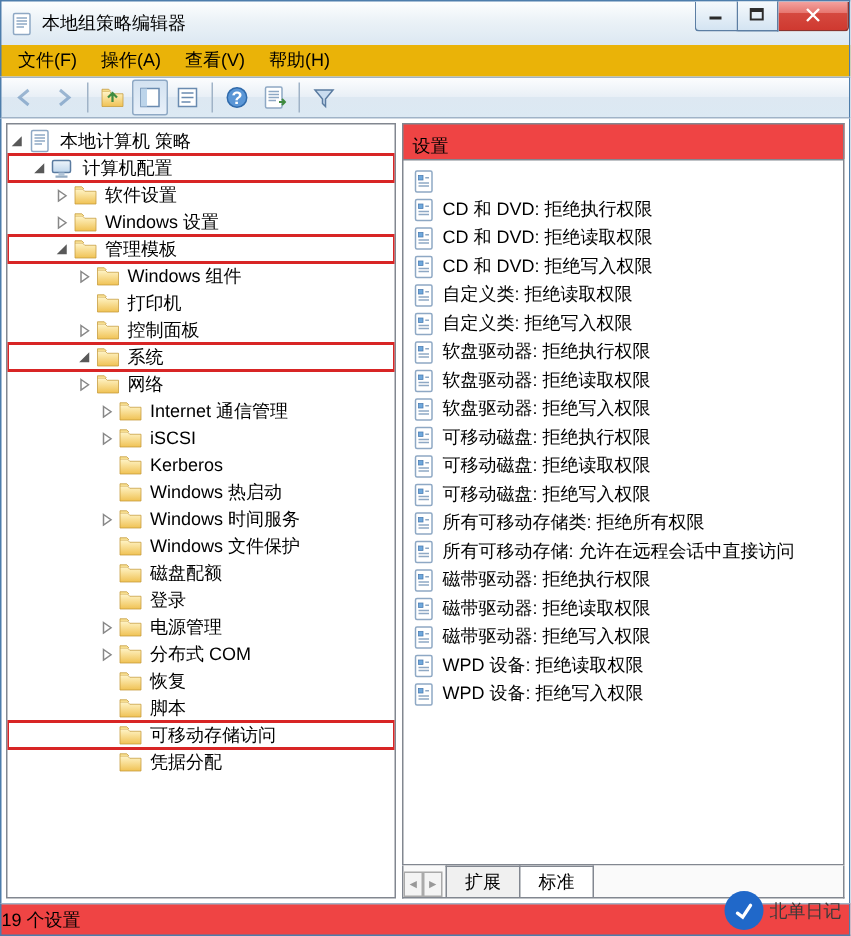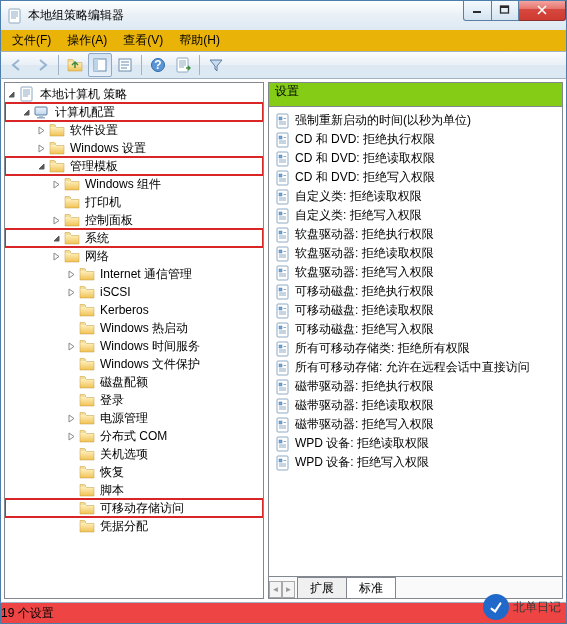--- a/index.html
+++ b/index.html
@@ -37,21 +37,21 @@
 .tree-node { white-space: nowrap; }
 .node-row { display: flex; align-items: center; height: 18px; cursor: default; position: relative; }
 .node-row.highlighted { outline: 2px solid #d82525; outline-offset: -1px; }
 .node-row .expander { width: 13px; height: 13px; display: inline-flex; align-items: center; justify-content: center; }
 .node-row .expander svg { width: 9px; height: 9px; }
 .node-row .node-icon { width: 16px; height: 16px; margin: 0 3px 0 1px; }
 .node-row .node-label { padding: 13px 2px; }
 .depth-pad { display: inline-block; }
 
 
-.right-header { height: 24px; border: 1px solid #828790; border-bottom: none; background: #84cc16; display: flex; align-items: flex-start; padding: 0 6px; }
+.right-header { height: 24px; border: 1px solid #828790; border-bottom: none; background: #ef4444; display: flex; align-items: flex-end; padding: 0 6px; }
 .list-wrap { flex: 1; border: 1px solid #828790; background: #fff; overflow: auto; }
 .policy-list { padding: 4px 4px 4px 6px; }
 .policy-row { display: flex; align-items: center; height: 19px; gap: 4px; cursor: default; }
 .policy-row .policy-icon { width: 16px; height: 16px; flex: 0 0 16px; }
 .tabstrip { height: 22px; display: flex; align-items: flex-end; border: 1px solid #828790; border-top: none; background: #fafafa; padding-left: 2px; }
 .tab { padding: 2px 12px 1px; background: #fff; border: 1px solid #828790; border-bottom: none; margin-right: -1px; font-size: 12px; cursor: default; }
 .tab.inactive { background: #f0f0f0; }
 .tabstrip .arrows { margin-left: -2px; margin-right: 2px; display: flex; }
 .tabstrip .arrows span { width: 13px; height: 17px; border: 1px solid #aaa; background: #f4f4f4; display: flex; align-items: center; justify-content: center; font-size: 8px; color: #999; }
 
@@ -455,30 +455,20 @@
             <span class="node-label">分布式 COM</span>
           </div>
         </div>
         <div class="tree-node">
           <div class="node-row">
             <span class="depth-pad" style="width: 60px;"></span>
             <span class="expander"></span>
             <svg class="node-icon" viewBox="0 0 16 16">
               <use href="#folder"></use>
             </svg>
-            <span class="node-label">关机选项</span>
-          </div>
-        </div>
-        <div class="tree-node">
-          <div class="node-row">
-            <span class="depth-pad" style="width: 60px;"></span>
-            <span class="expander"></span>
-            <svg class="node-icon" viewBox="0 0 16 16">
-              <use href="#folder"></use>
-            </svg>
             <span class="node-label">恢复</span>
           </div>
         </div>
         <div class="tree-node">
           <div class="node-row">
             <span class="depth-pad" style="width: 60px;"></span>
             <span class="expander"></span>
             <svg class="node-icon" viewBox="0 0 16 16">
               <use href="#folder"></use>
             </svg>
@@ -510,21 +500,20 @@
   <div class="right-pane">
     <div class="right-header">
       <span>设置</span>
     </div>
     <div class="list-wrap">
       <div class="policy-list" id="policy-list">
           <div class="policy-row">
             <svg class="policy-icon" viewBox="0 0 16 16">
               <use href="#policy-doc"></use>
             </svg>
-            <span>强制重新启动的时间(以秒为单位)</span>
           </div>
           <div class="policy-row">
             <svg class="policy-icon" viewBox="0 0 16 16">
               <use href="#policy-doc"></use>
             </svg>
             <span>CD 和 DVD: 拒绝执行权限</span>
           </div>
           <div class="policy-row">
             <svg class="policy-icon" viewBox="0 0 16 16">
               <use href="#policy-doc"></use>

